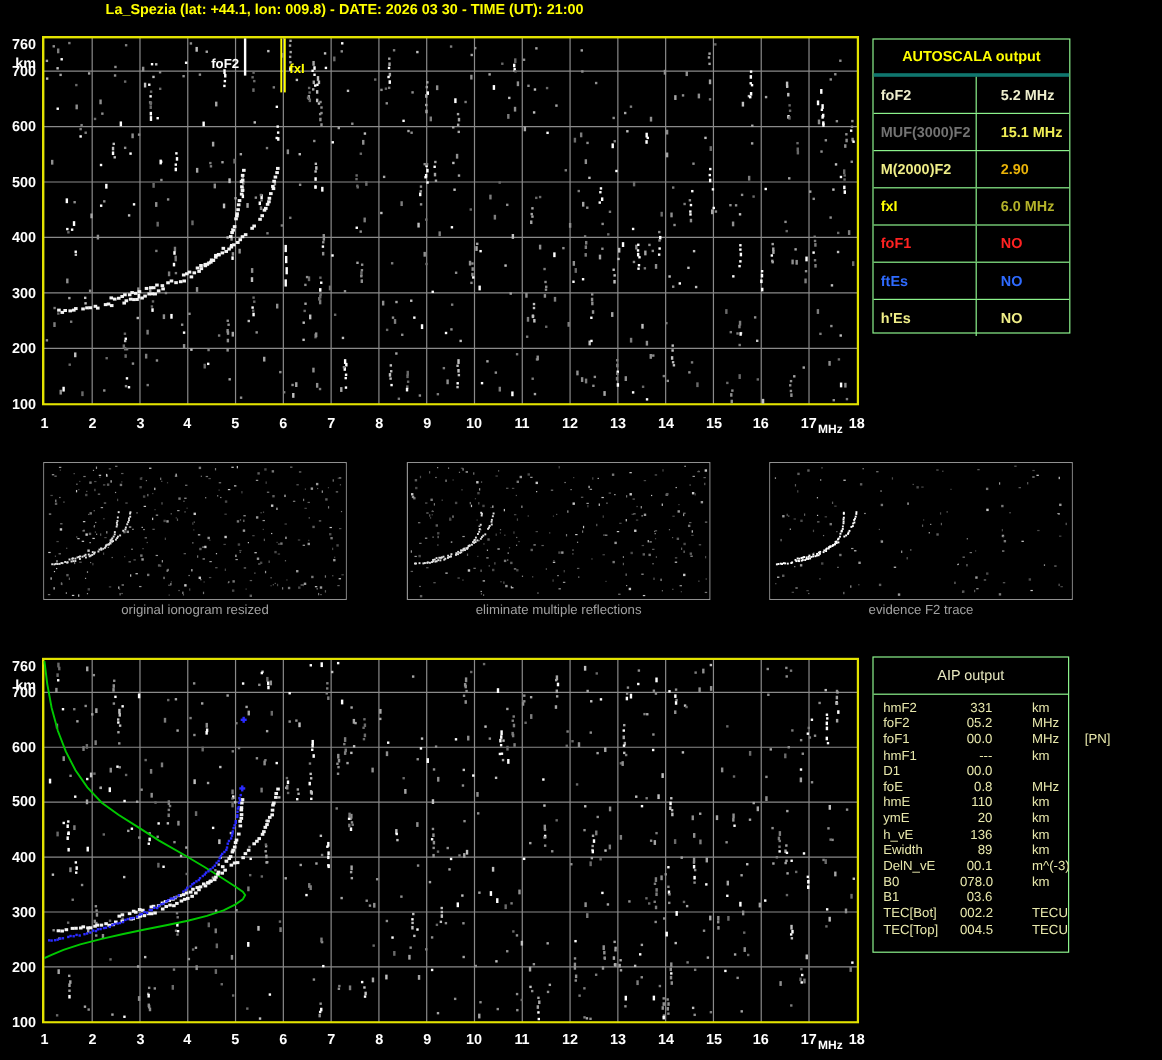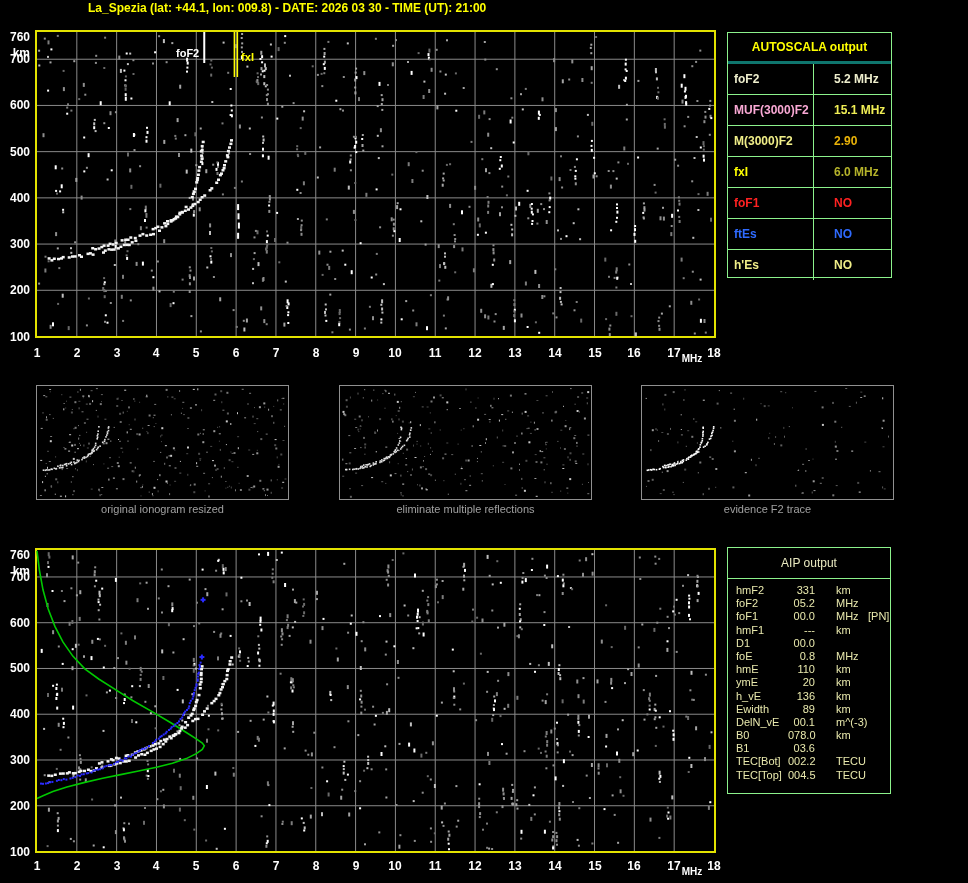--- a/index.html
+++ b/index.html
@@ -25,21 +25,21 @@
   .thumb{position:absolute;top:385px;width:253px;height:115px;border:1px solid #909090;background:#000;box-sizing:border-box;}
   .thumb svg{position:static;}
   .caption{position:absolute;top:503px;width:253px;text-align:center;color:#a0a0a0;
            font:11px "Liberation Sans",sans-serif;}
   
   #aip-table{left:727px;top:547px;width:164px;height:247px;}
   .aip-header{height:30px;border-bottom:1px solid #8cf28c;display:flex;align-items:center;justify-content:center;
               color:#e9e9c0;font:12px "Liberation Sans",sans-serif;}
   #aip-rows{padding-top:5px;}
   .aip-row{display:grid;grid-template-columns:52px 27px 53px 1fr;padding-left:8px;height:13.2px;
-           font:11px "Liberation Sans",sans-serif;color:#e9e9ad;line-height:13px;}
+           font:11px "Liberation Sans",sans-serif;color:#e9e9ad;line-height:13px;gap:12px;}
   .aip-row .v{text-align:right;}
   .aip-row .u{padding-left:21px;}
 </style>
 </head>
 <body>
 
 <div id="page">
 
   <div class="title">La_Spezia (lat: +44.1, lon: 009.8) - DATE: 2026 03 30 - TIME (UT): 21:00</div>
 
@@ -990,25 +990,25 @@
   </div>
 
   <div class="panel" id="autoscala-table">
     <div class="as-header">AUTOSCALA output</div>
     <div id="as-rows">
         <div class="as-row">
           <span class="c1" style="color: rgb(238, 238, 205);">foF2</span>
           <span class="c2" style="color: rgb(238, 238, 205);">5.2 MHz</span>
         </div>
         <div class="as-row">
-          <span class="c1" style="color: #f9a8d4;">MUF(3000)F2</span>
+          <span class="c1" style="color: #737373;">MUF(3000)F2</span>
           <span class="c2" style="color: rgb(240, 238, 85);">15.1 MHz</span>
         </div>
         <div class="as-row">
-          <span class="c1" style="color: rgb(240, 238, 136);">M(3000)F2</span>
+          <span class="c1" style="color: rgb(240, 238, 136);">M(2000)F2</span>
           <span class="c2" style="color: #eab308;">2.90</span>
         </div>
         <div class="as-row">
           <span class="c1" style="color: rgb(255, 255, 0);">fxI</span>
           <span class="c2" style="color: rgb(181, 179, 42);">6.0 MHz</span>
         </div>
         <div class="as-row">
           <span class="c1" style="color: rgb(255, 34, 34);">foF1</span>
           <span class="c2" style="color: rgb(255, 34, 34);">NO</span>
         </div>

